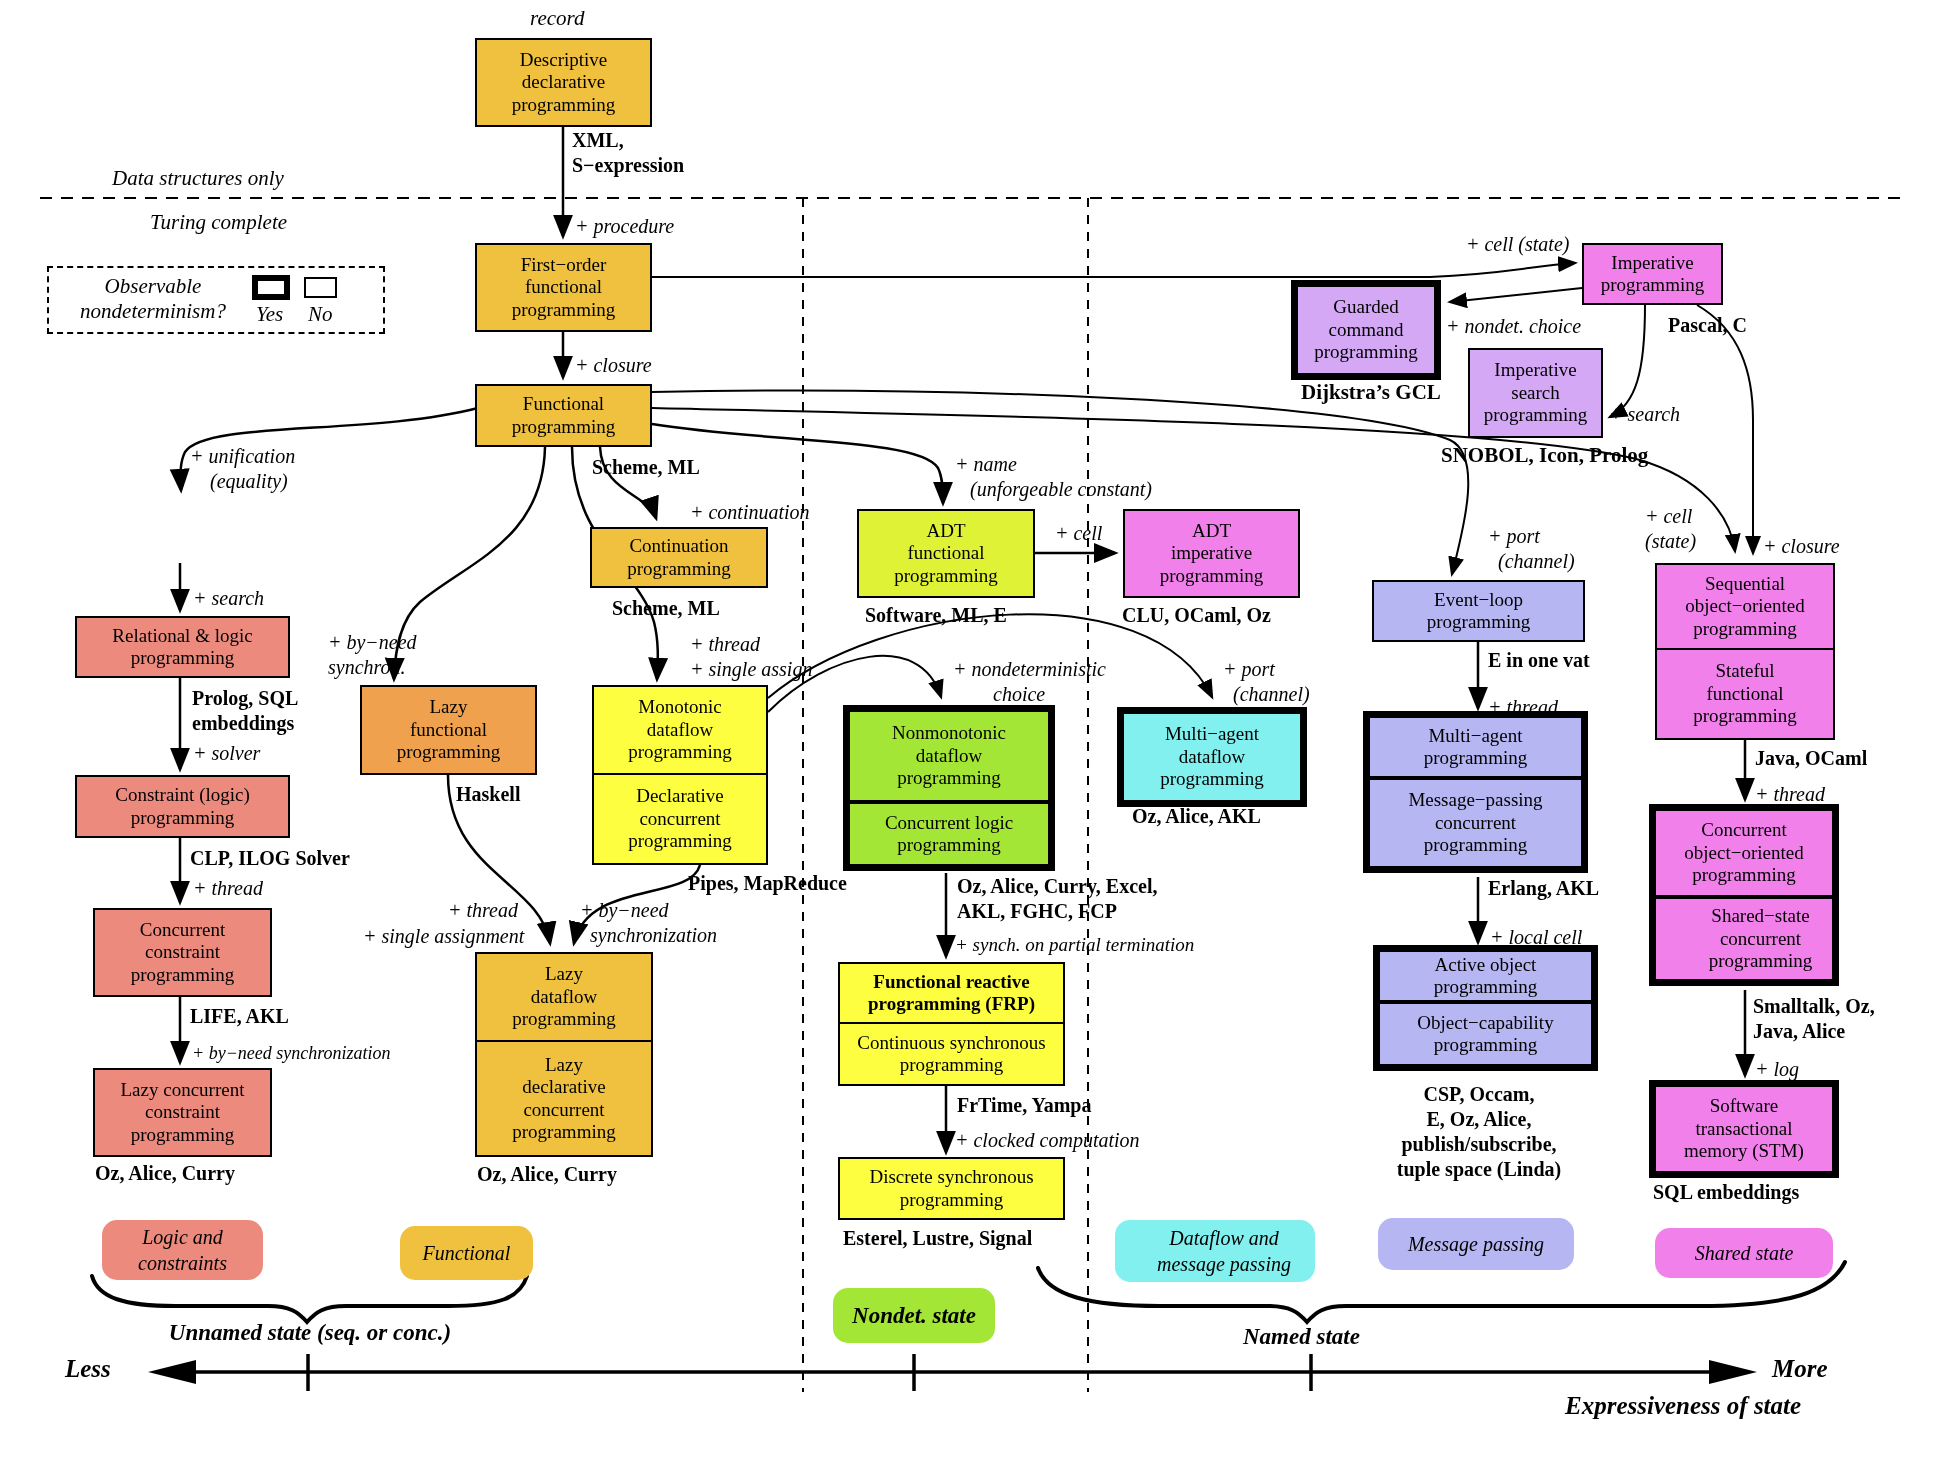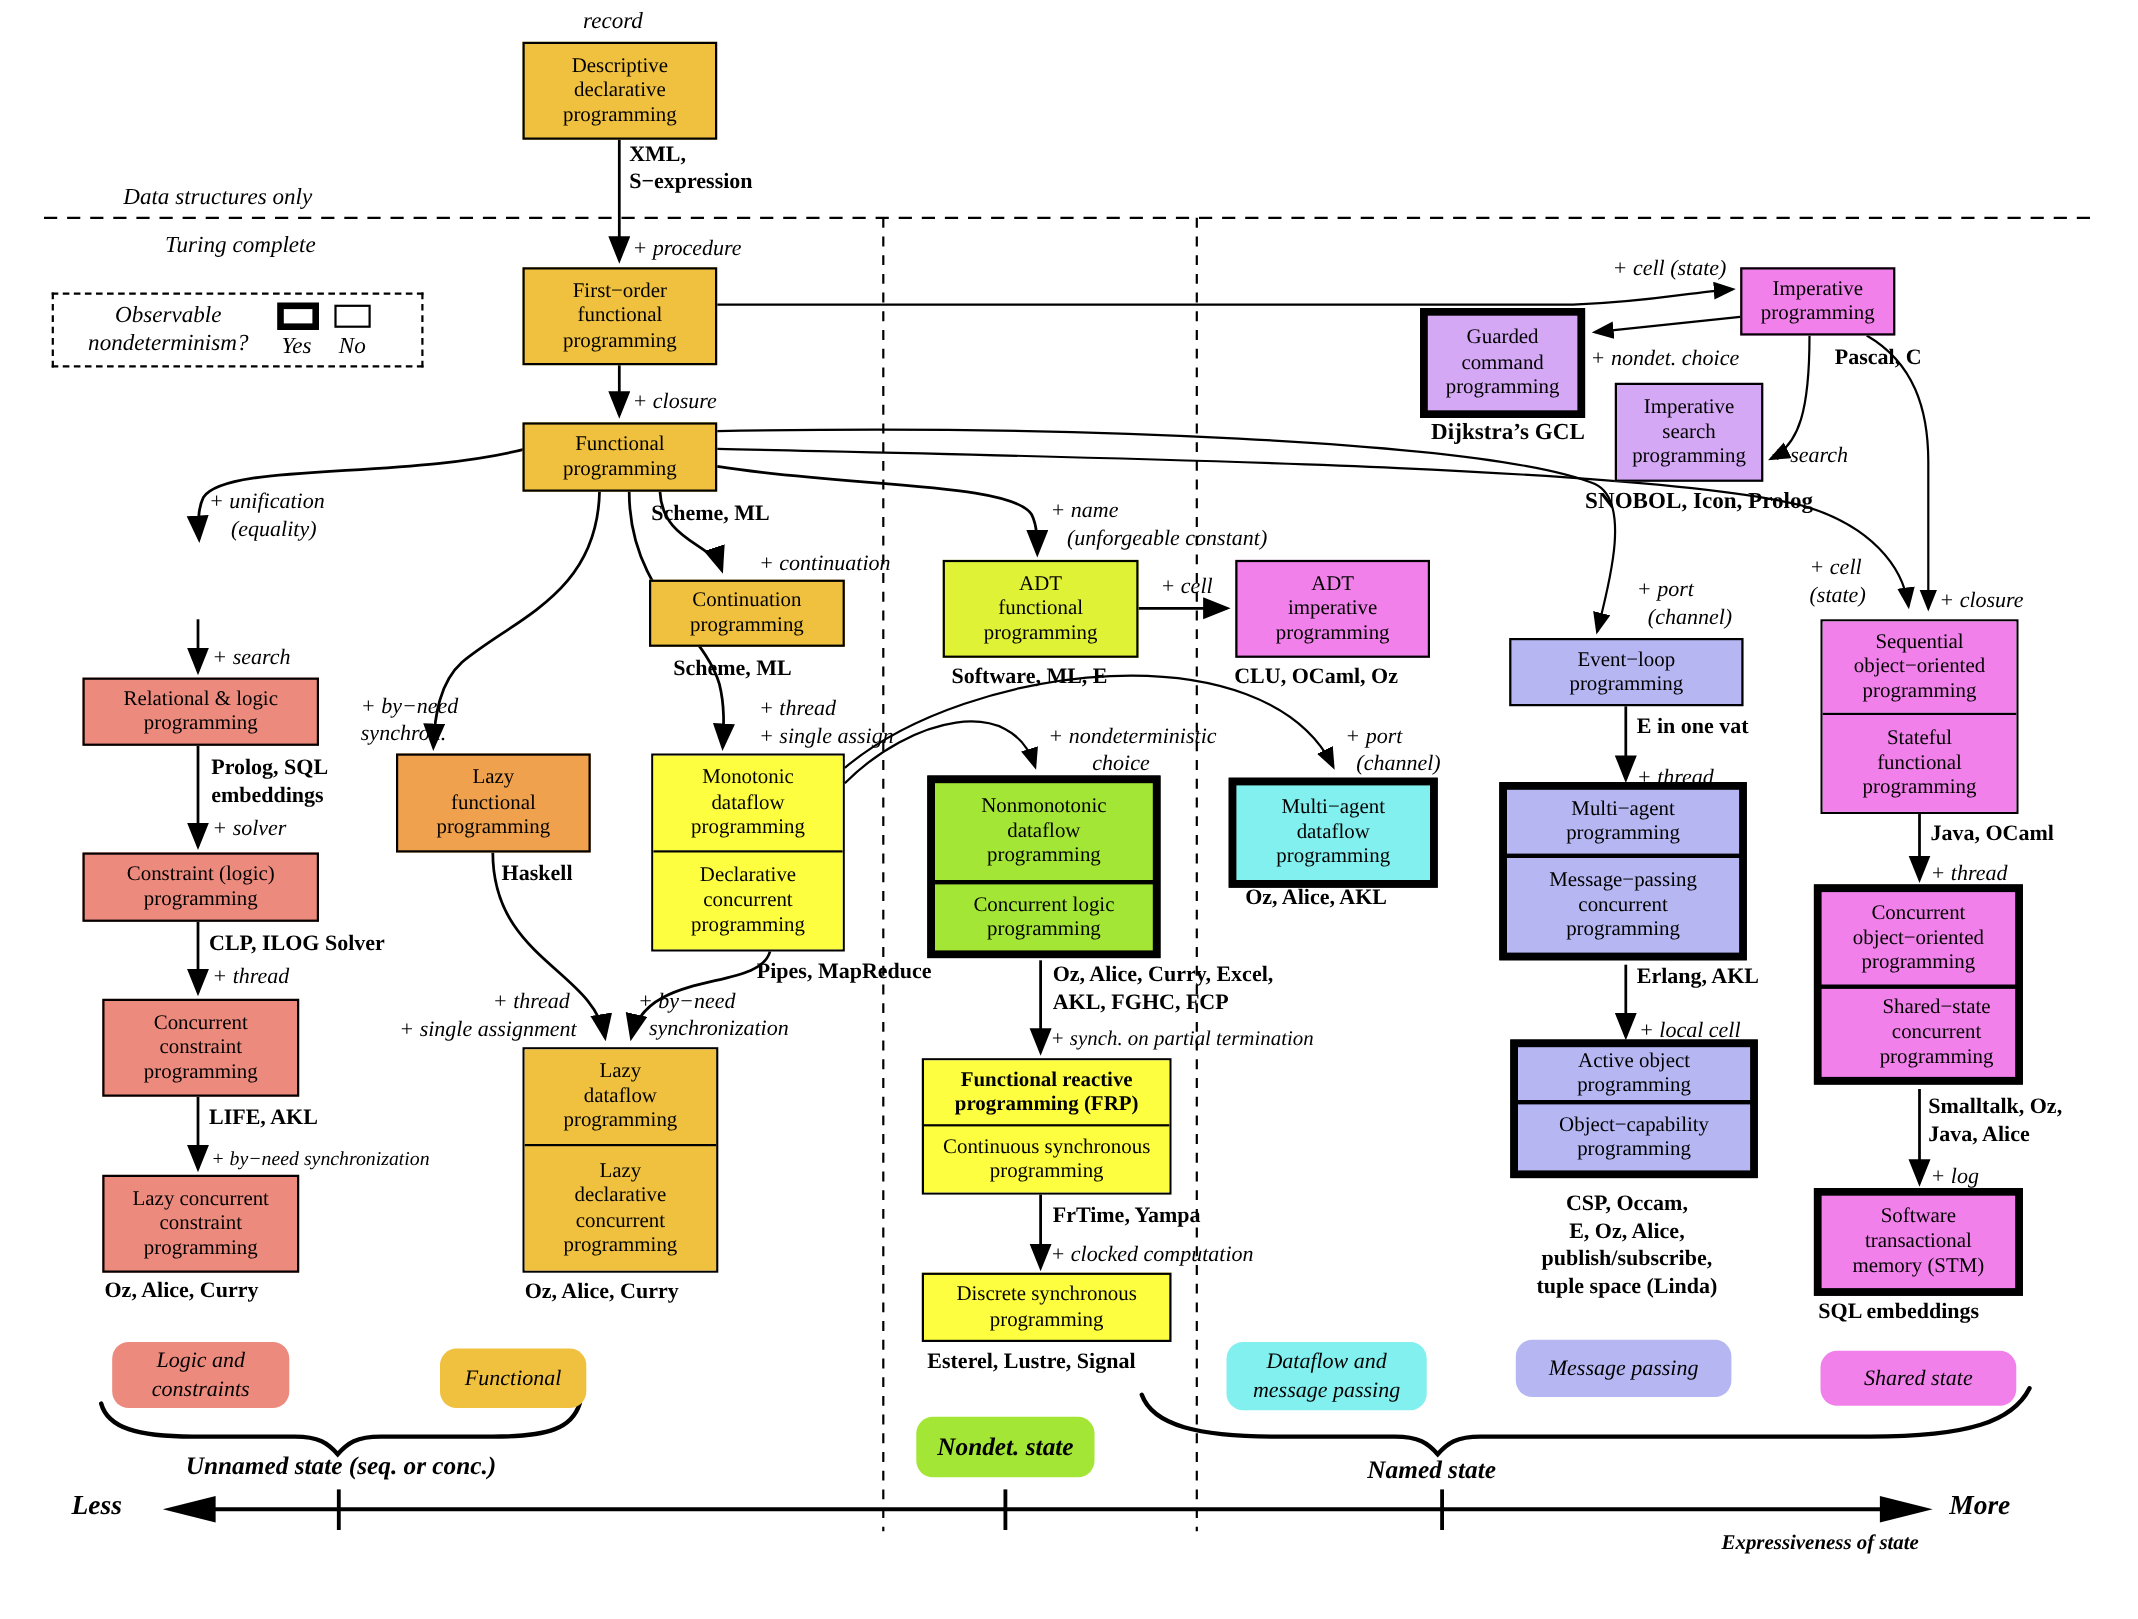--- a/index.html
+++ b/index.html
@@ -305,24 +305,24 @@
   <span class="ann" style="left:1645px;top:504px;">+ cell
 (state)</span>
   <span class="ann" style="left:1763px;top:534px;">+ closure</span>
   <span class="ann" style="left:1755px;top:782px;">+ thread</span>
   <span class="ann" style="left:1755px;top:1057px;">+ log</span>
 
   <div class="bubble salmon" style="left:102px;top:1220px;width:161px;height:60px;">Logic and
 constraints</div>
   <div class="bubble gold" style="left:400px;top:1226px;width:133px;height:54px;">Functional</div>
   <div class="bubble green" style="left:833px;top:1288px;width:162px;height:55px;font-weight:bold;font-size:23px;">Nondet. state</div>
-  <div class="bubble cyan" style="left:1115px;top:1220px;width:182px;height:62px;">Dataflow and
+  <div class="bubble cyan" style="left:1115px;top:1220px;width:182px;height:62px;padding-left:18px;">Dataflow and
 message passing</div>
   <div class="bubble peri" style="left:1378px;top:1218px;width:196px;height:52px;">Message passing</div>
   <div class="bubble magenta" style="left:1655px;top:1228px;width:178px;height:50px;">Shared state</div>
 
   <div class="axislab ctr" style="left:140px;top:1320px;width:340px;font-size:23px;">Unnamed state (seq. or conc.)</div>
   <div class="axislab" style="left:1243px;top:1324px;font-size:23px;">Named state</div>
   <div class="axislab" style="left:65px;top:1355px;font-size:25px;">Less</div>
   <div class="axislab" style="left:1772px;top:1355px;font-size:25px;">More</div>
-  <div class="axislab" style="left:1565px;top:1392px;font-size:19px;">Expressiveness of state</div>
+  <div class="axislab" style="left:1565px;top:1392px;font-size:25px;">Expressiveness of state</div>
 
 </div>
 
 </body></html>

